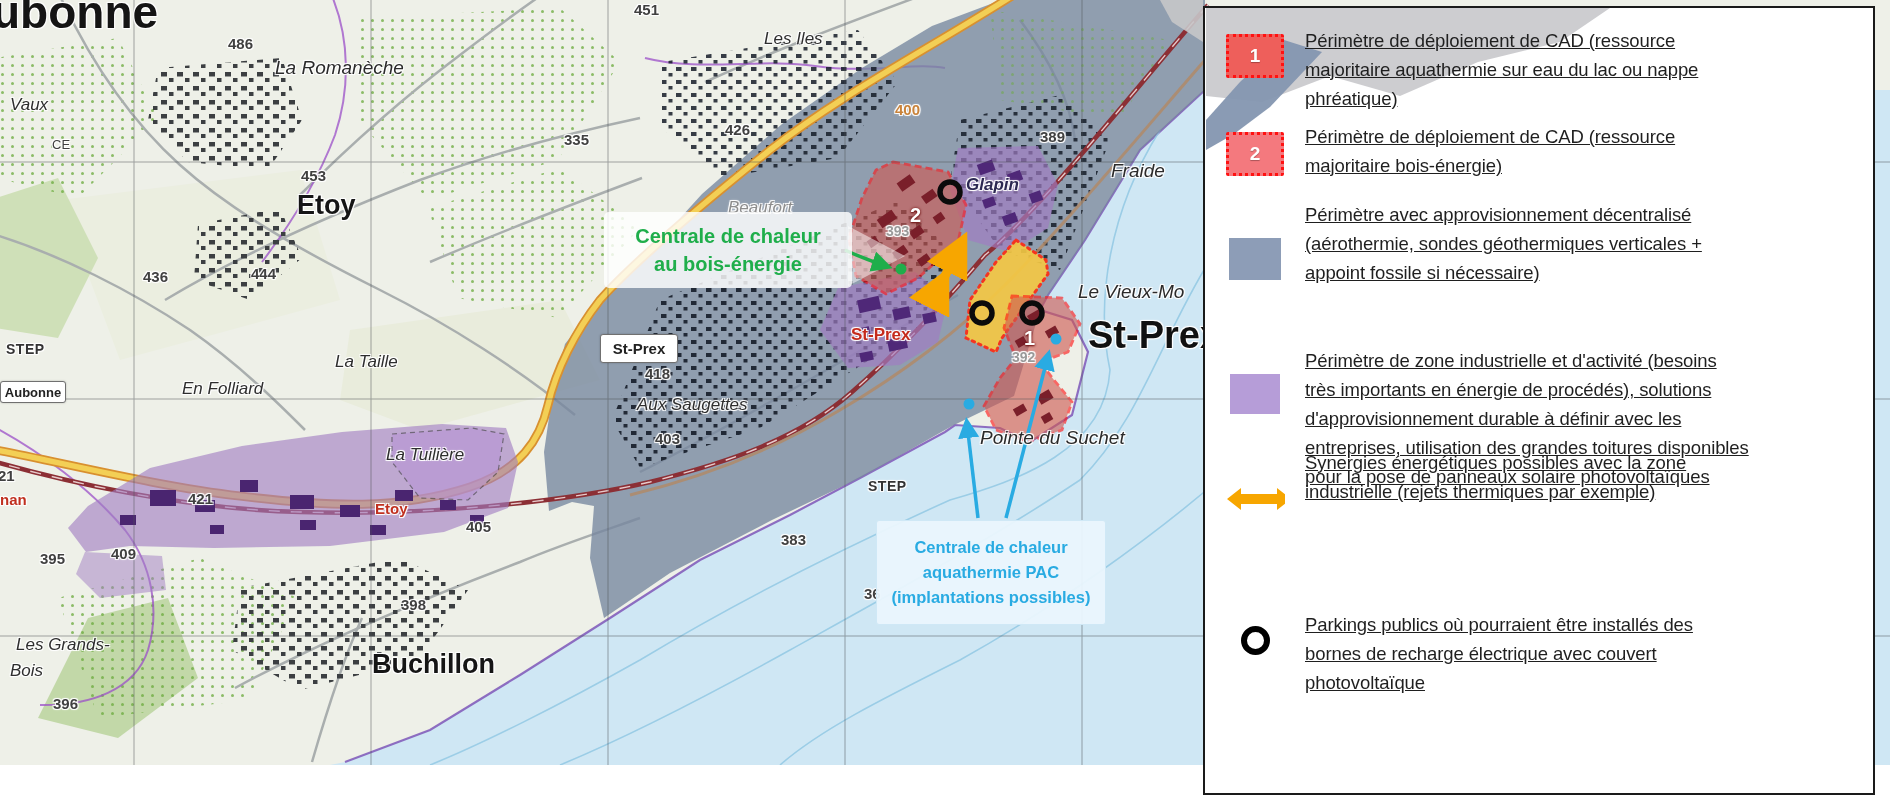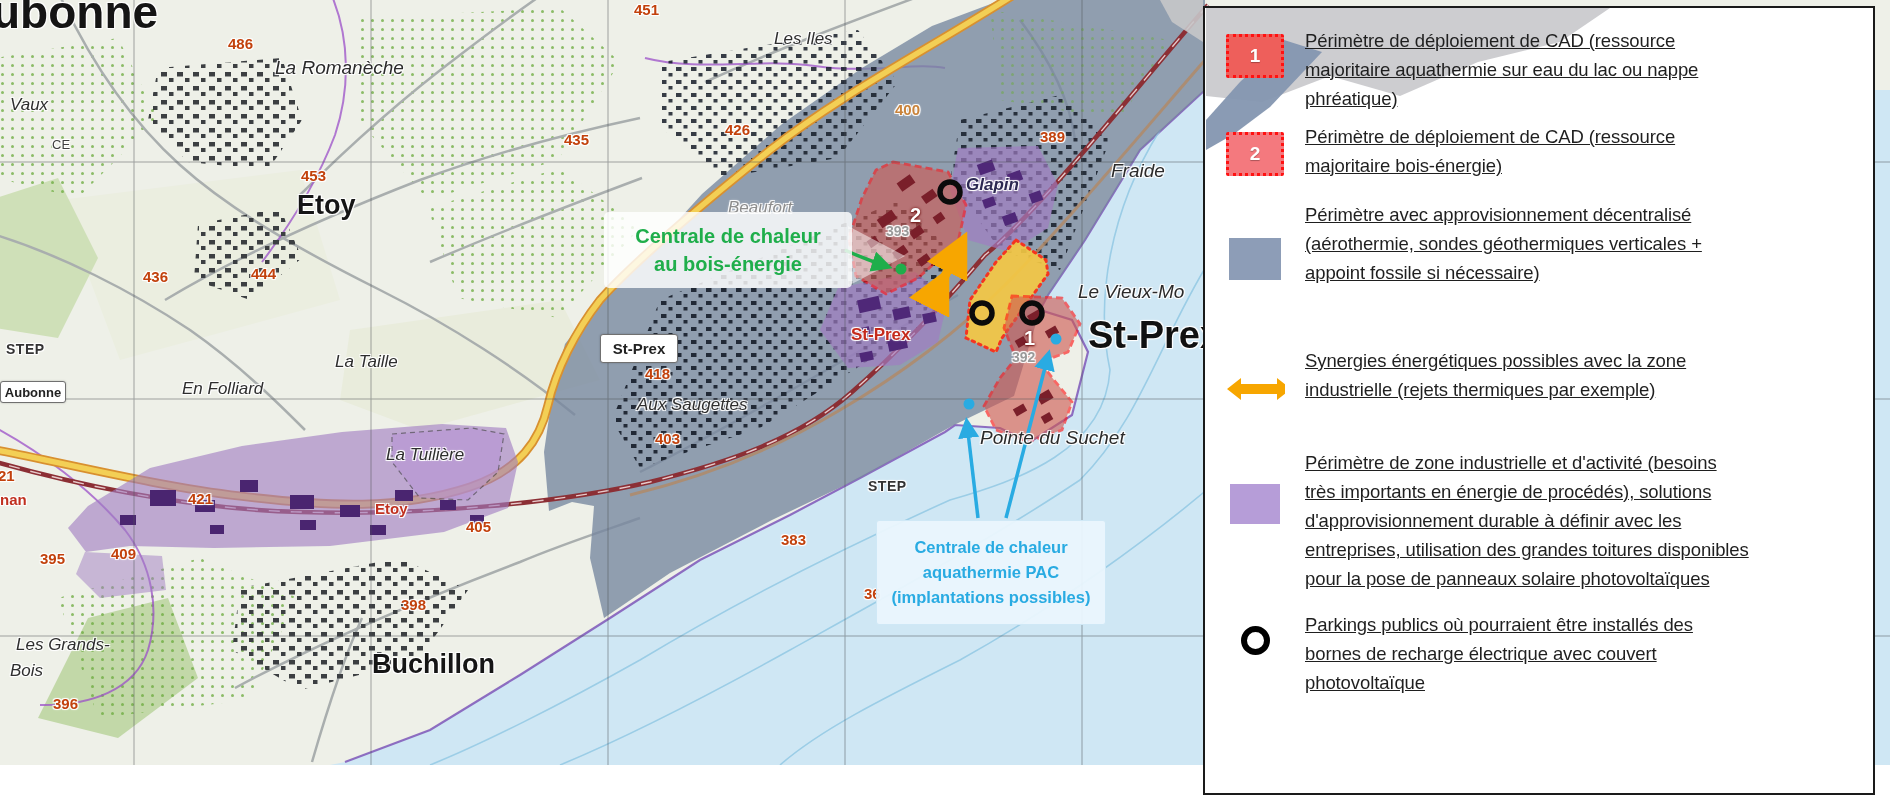--- a/index.html
+++ b/index.html
@@ -8,21 +8,21 @@
   #map svg{position:absolute;left:0;top:0;}
   
   .ml{position:absolute;white-space:nowrap;color:#303030;line-height:1.05;
       text-shadow:-1px -1px 0 rgba(255,255,255,.85),1px -1px 0 rgba(255,255,255,.85),
                   -1px 1px 0 rgba(255,255,255,.85),1px 1px 0 rgba(255,255,255,.85),0 0 3px #fff;}
   .c-huge{font-size:46px;font-weight:700;color:#151515;}
   .c-town{font-size:27px;font-weight:700;color:#151515;}
   .c-town-xl{font-size:38px;font-weight:700;color:#111;}
   .c-loc{font-style:italic;font-size:17px;color:#2e2e2e;}
   .c-loc-lg{font-style:italic;font-size:19px;color:#2b2b2b;}
-  .c-elev{font-size:15px;color:#c2410c;font-weight:600;}
+  .c-elev{font-size:15px;color:#404040;font-weight:600;}
   .c-elev-sm{font-size:13px;color:#3f3f3f;}
   .c-gray{color:#8d8d8d;}
   .c-graynum{font-size:14px;color:#9a9a9a;font-weight:600;}
   .c-red{color:#c0301f;font-weight:700;font-size:15px;}
   .c-redplace{color:#c52a1c;font-weight:700;font-size:17px;}
   .c-orange{color:#c8823a;font-weight:700;font-size:15px;}
   .c-step{font-size:14px;color:#333;font-weight:600;letter-spacing:.5px;}
   .c-glapin{font-style:italic;font-size:17px;font-weight:700;color:#2c2852;}
   .c-zone-num{font-size:20px;font-weight:700;color:#fff;
       text-shadow:0 0 3px rgba(110,0,0,.9),0 1px 2px rgba(90,0,0,.8);}
@@ -258,23 +258,23 @@
       </g>
     </svg>
 
     <div id="map-labels">
         <div class="ml c-huge" style="left: -8px; top: -12px;">ubonne</div>
         <div class="ml c-loc" style="left: 10px; top: 96px;">Vaux</div>
         <div class="ml c-elev-sm" style="left: 52px; top: 138px;">CE</div>
         <div class="ml c-elev" style="left: 228px; top: 36px;">486</div>
         <div class="ml c-loc-lg" style="left: 275px; top: 58px;">La Romanèche</div>
         <div class="ml c-elev" style="left: 634px; top: 2px;">451</div>
-        <div class="ml c-loc" style="left: 764px; top: 30px; margin-left: 10px;">Les Iles</div>
+        <div class="ml c-loc" style="left: 764px; top: 30px;">Les Iles</div>
         <div class="ml c-elev" style="left: 725px; top: 122px;">426</div>
-        <div class="ml c-elev" style="left: 564px; top: 132px;">435</div>
+        <div class="ml c-elev" style="left: 564px; top: 132px;">335</div>
         <div class="ml c-elev" style="left: 301px; top: 168px;">453</div>
         <div class="ml c-town" style="left: 297px; top: 191px;">Etoy</div>
         <div class="ml c-elev" style="left: 251px; top: 266px;">444</div>
         <div class="ml c-elev" style="left: 143px; top: 269px;">436</div>
         <div class="ml c-step" style="left: 6px; top: 342px;">STEP</div>
         <div class="ml c-loc" style="left: 335px; top: 353px;">La Taille</div>
         <div class="ml c-loc" style="left: 182px; top: 380px;">En Folliard</div>
         <div class="ml c-elev" style="left: 188px; top: 491px;">421</div>
         <div class="ml c-elev" style="left: 40px; top: 551px;">395</div>
         <div class="ml c-elev" style="left: 111px; top: 546px;">409</div>
@@ -348,39 +348,39 @@
       <div class="lg-row">
         <div class="lg-sw">
           <div class="sw-slate"></div>
         </div>
         <div class="lg-tx">Périmètre avec approvisionnement décentralisé
 (aérothermie, sondes géothermiques verticales +
 appoint fossile si nécessaire)</div>
       </div>
       <div class="lg-row">
         <div class="lg-sw">
-          <svg width="68" height="30">
-            <path d="M2,15 L16,4 L16,10 L52,10 L52,4 L66,15 L52,26 L52,20 L16,20 L16,26 Z" fill="#f7a600"></path>
-          </svg>
-        </div>
-        <div class="lg-tx">Synergies énergétiques possibles avec la zone
-industrielle (rejets thermiques par exemple)</div>
-      </div>
-      <div class="lg-row">
-        <div class="lg-sw">
           <div class="sw-purple"></div>
         </div>
         <div class="lg-tx">Périmètre de zone industrielle et d'activité (besoins
 très importants en énergie de procédés), solutions
 d'approvisionnement durable à définir avec les
 entreprises, utilisation des grandes toitures disponibles
 pour la pose de panneaux solaire photovoltaïques</div>
       </div>
       <div class="lg-row">
         <div class="lg-sw">
+          <svg width="68" height="30">
+            <path d="M2,15 L16,4 L16,10 L52,10 L52,4 L66,15 L52,26 L52,20 L16,20 L16,26 Z" fill="#f7a600"></path>
+          </svg>
+        </div>
+        <div class="lg-tx">Synergies énergétiques possibles avec la zone
+industrielle (rejets thermiques par exemple)</div>
+      </div>
+      <div class="lg-row">
+        <div class="lg-sw">
           <div class="sw-circle"></div>
         </div>
         <div class="lg-tx">Parkings publics où pourraient être installés des
 bornes de recharge électrique avec couvert
 photovoltaïque</div>
       </div>
     </div>
 </div>
 
 </body></html>

